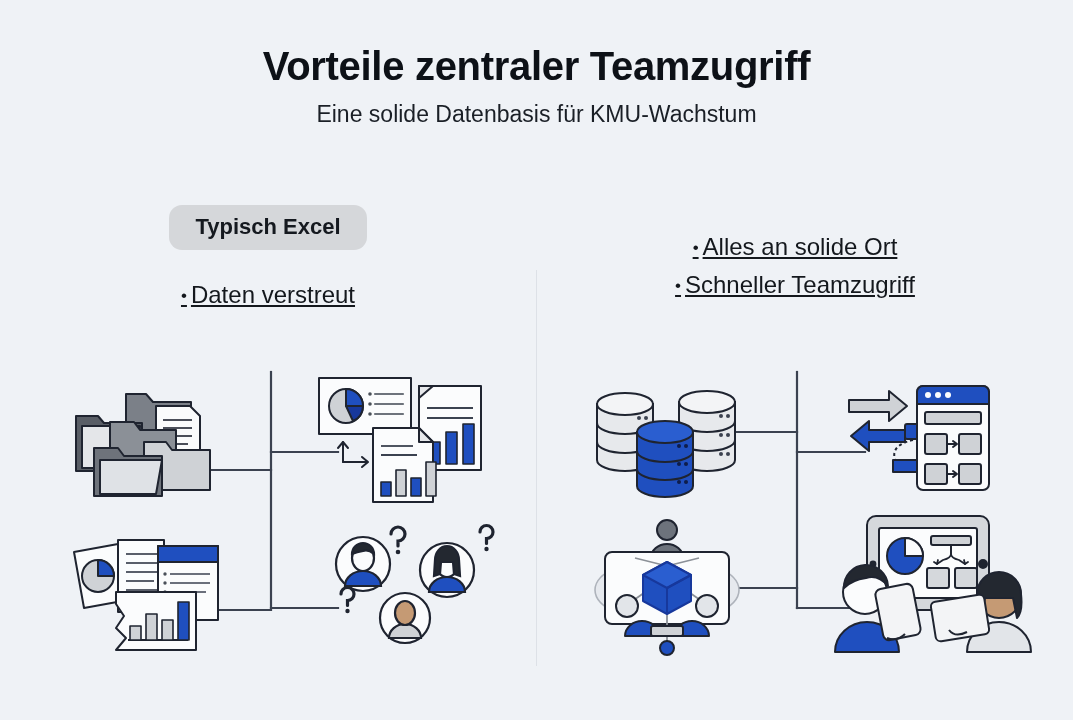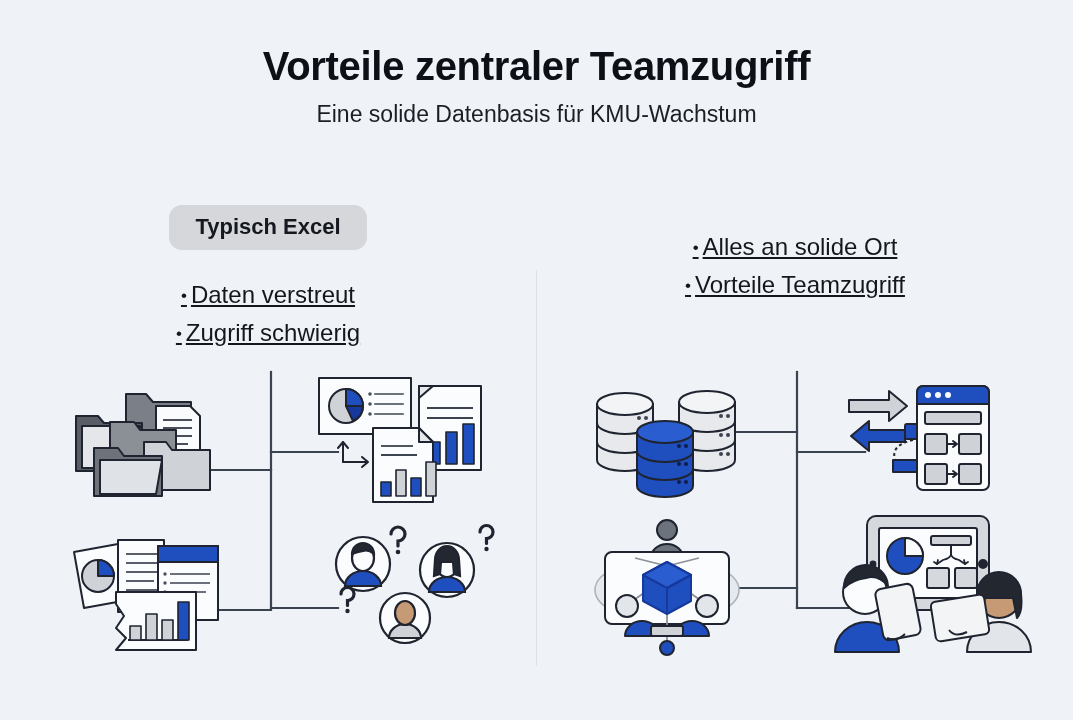--- a/index.html
+++ b/index.html
@@ -134,33 +134,30 @@
   <div class="divider"></div>
 
   <div class="col col-left">
     <div class="badge-row">
       <span class="badge">Typisch Excel</span>
     </div>
     <div class="bullets">
       <div class="bullet-line">
         <span class="dot">•</span><span>Daten verstreut</span>
       </div>
-      <div class="bullet-line">
-        <span class="dot">•</span><span>Zugriff schwierig</span>
-      </div>
     </div>
   </div>
 
   <div class="col col-right">
     <div class="bullets">
       <div class="bullet-line">
         <span class="dot">•</span><span>Alles an solide Ort</span>
       </div>
       <div class="bullet-line">
-        <span class="dot">•</span><span>Vorteile Teamzugriff</span>
+        <span class="dot">•</span><span>Schneller Teamzugriff</span>
       </div>
     </div>
   </div>
 
   <div class="illus illus-left">
 
     <svg width="500" height="320" style="position:absolute;left:0;top:0;">
       <g stroke="#3b4250" stroke-width="2.2" fill="none" stroke-linecap="square">
         <line x1="253" y1="12" x2="253" y2="248"></line>
         <line x1="253" y1="92" x2="320" y2="92"></line>

